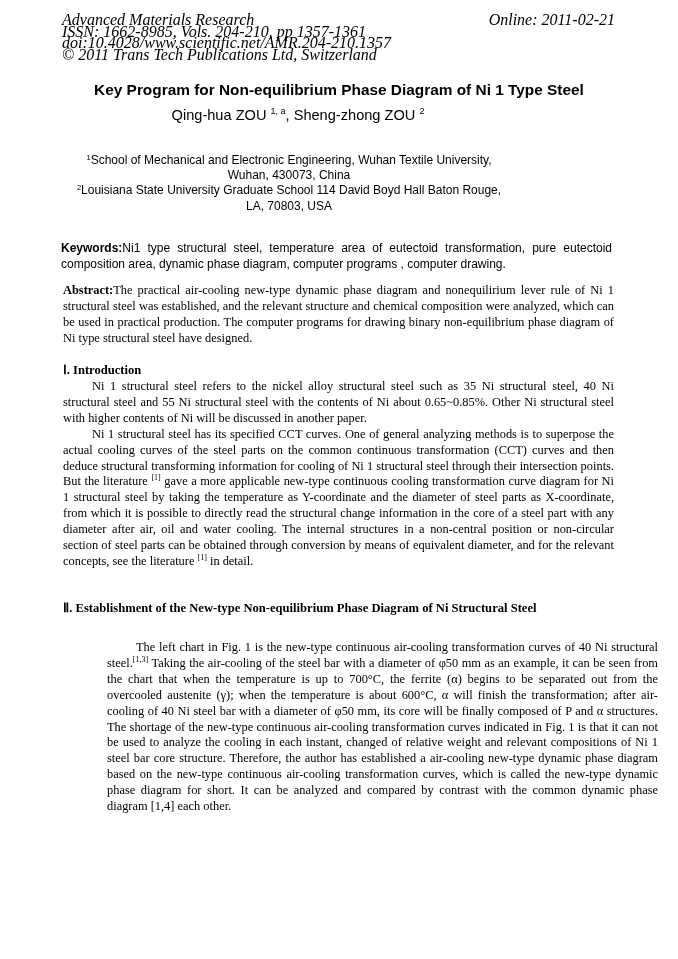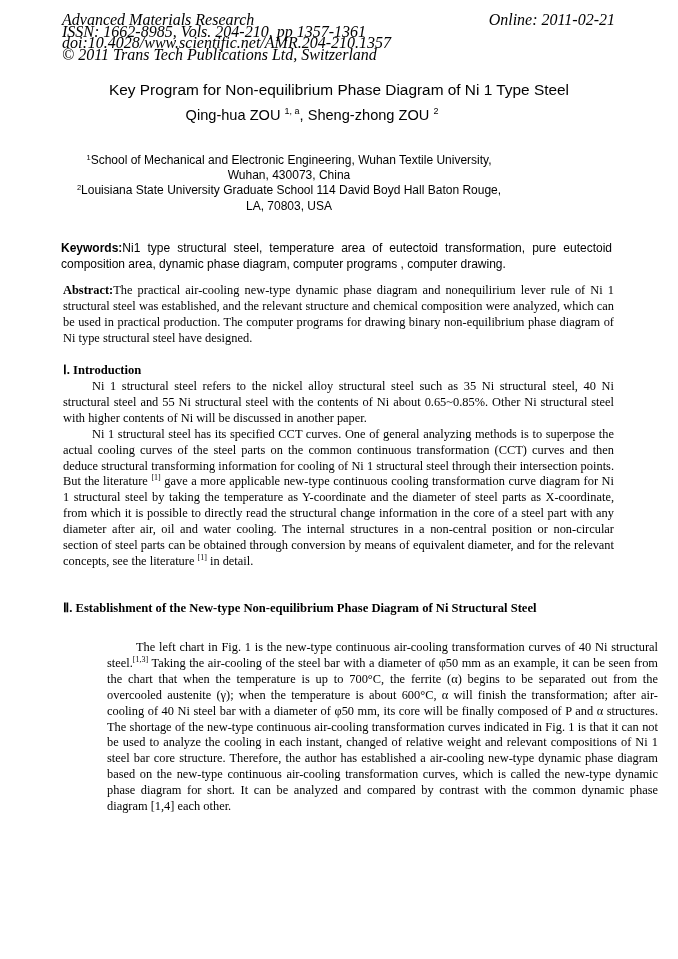--- a/index.html
+++ b/index.html
@@ -1,21 +1,21 @@
 <!DOCTYPE html>
 <html><head>
 <meta charset="utf-8">
 <style>
   html, body { margin: 0; padding: 0; background: #ffffff; }
   body { width: 678px; height: 959px; position: relative; overflow: hidden; color: #000; }
   .page { position: absolute; left: 0; top: 0; width: 678px; height: 959px; }
   .hdr { position: absolute; left: 62px; top: 14px; font-family: "Liberation Serif", serif; font-style: italic; font-size: 16px; line-height: 11.6px; }
   .hdr-right { position: absolute; right: 63px; top: 14px; font-family: "Liberation Serif", serif; font-style: italic; font-size: 16px; line-height: 11.6px; }
-  .title { position: absolute; left: 0; width: 678px; top: 81px; text-align: center; font-family: "Liberation Sans", sans-serif; font-weight: normal; font-size: 15.4px; }
-  .authors { position: absolute; left: 0; width: 596px; top: 107px; text-align: center; font-family: "Liberation Sans", sans-serif; font-size: 14.6px; padding-left: 14px; }
+  .title { position: absolute; left: 0; width: 678px; top: 81px; text-align: center; font-family: "Liberation Sans", sans-serif; font-weight: bold; font-size: 15.4px; }
+  .authors { position: absolute; left: 0; width: 596px; top: 107px; text-align: center; font-family: "Liberation Sans", sans-serif; font-size: 14.6px; }
   .authors sup { font-size: 9px; vertical-align: 6px; line-height: 0; }
   .affil { position: absolute; left: 0; width: 578px; top: 153px; text-align: center; font-family: "Liberation Sans", sans-serif; font-size: 12px; line-height: 15.2px; }
   .affil sup { font-size: 7.5px; vertical-align: 4px; line-height: 0; }
   .kw { position: absolute; left: 61px; width: 551px; top: 240px; font-family: "Liberation Sans", sans-serif; font-size: 12px; line-height: 16px; text-align: justify; }
   .kw b { font-weight: bold; }
   .body { position: absolute; left: 63px; width: 551px; font-family: "Liberation Serif", serif; font-size: 12.4px; line-height: 15.9px; text-align: justify; }
   .body sup { font-size: 8px; vertical-align: 5px; line-height: 0; }
   .abstract { top: 283px; }
   .sec { position: absolute; left: 63px; font-family: "Liberation Serif", serif; font-weight: bold; font-size: 12.6px; }
   .para { text-indent: 29px; margin: 0; }

